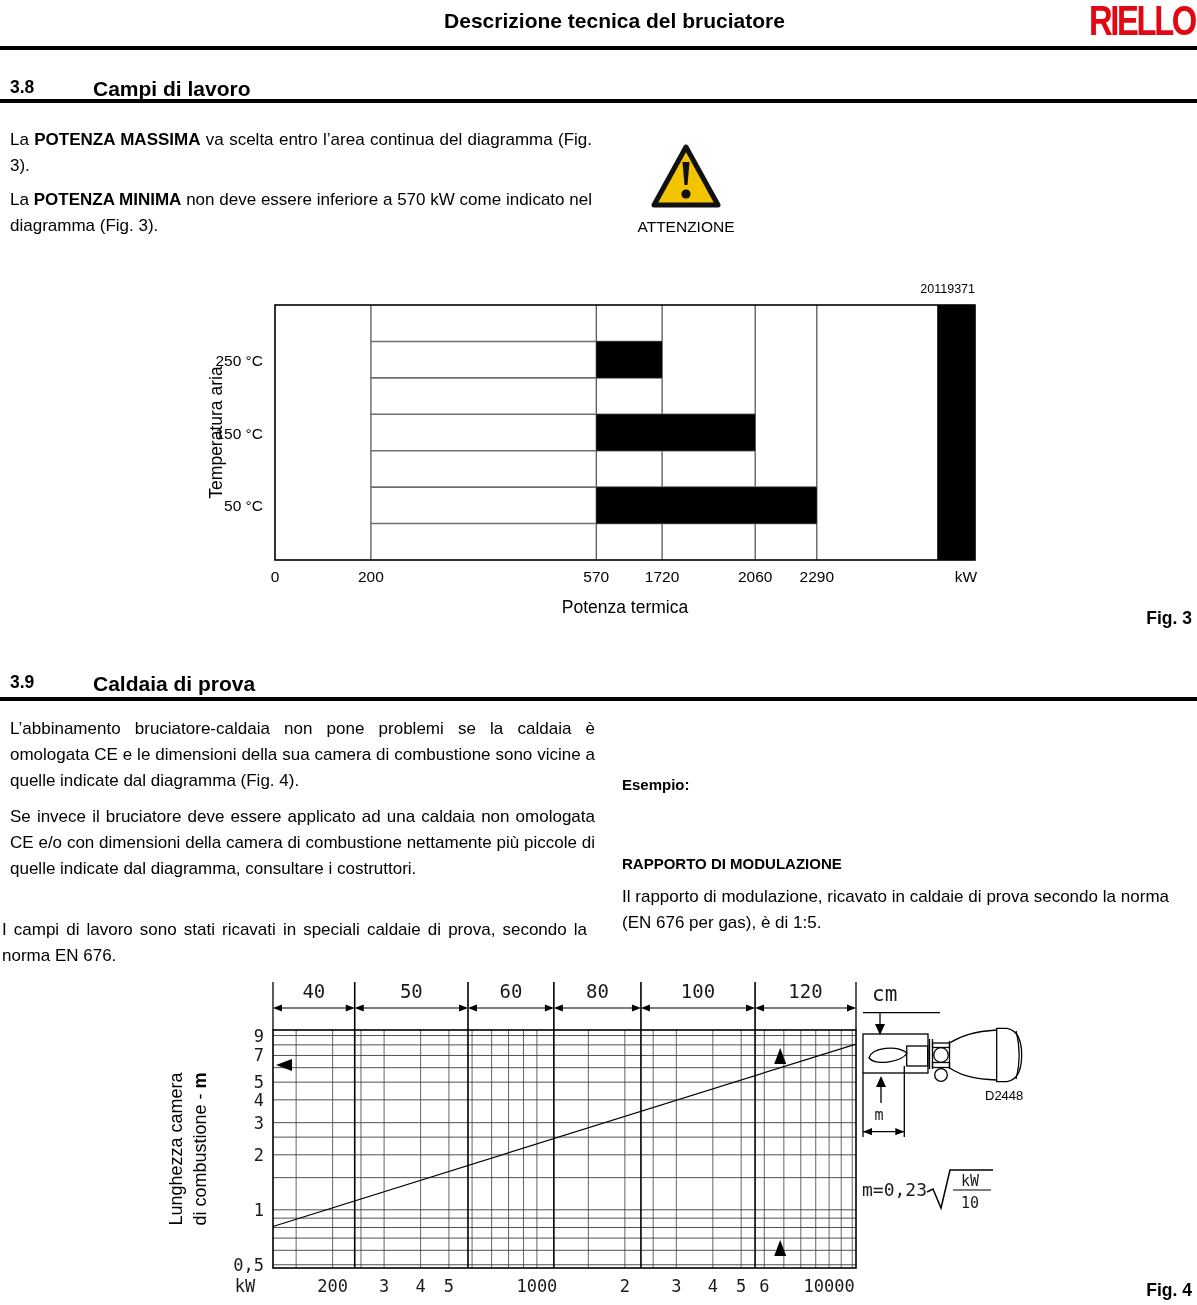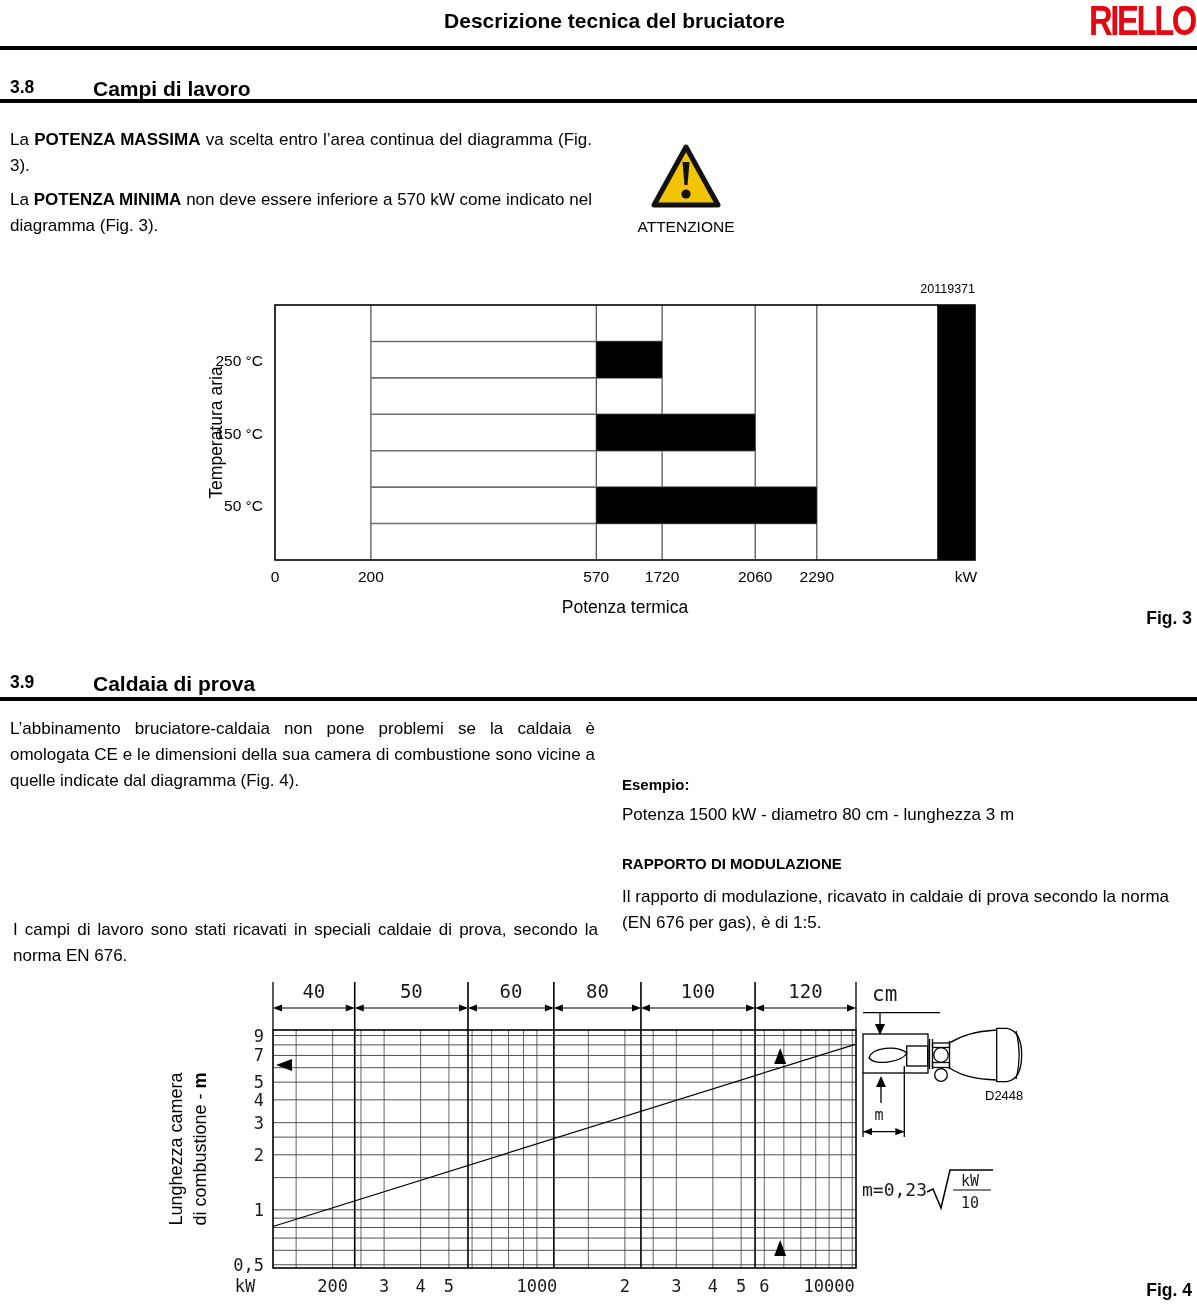--- a/index.html
+++ b/index.html
@@ -80,24 +80,24 @@
         <text x="825" y="10" text-anchor="end" font-size="12.5">20119371</text>
       </g>
     </svg>
   <div class="caption" style="top:608px;left:1080px;width:112px">Fig. 3</div>
 
   <div class="sec-num" style="top:672px">3.9</div>
   <div class="sec-title" style="top:672px">Caldaia di prova</div>
   <div class="rule" style="top:697px;height:3.5px"></div>
 
   <div class="par" style="top:716px;left:10px;width:585px">L’abbinamento bruciatore-caldaia non pone problemi se la caldaia è omologata CE e le dimensioni della sua camera di combustione sono vicine a quelle indicate dal diagramma (Fig. 4).</div>
-  <div class="par" style="top:917px;left:13px;width:585px">I campi di lavoro sono stati ricavati in speciali caldaie di prova, secondo la norma EN 676.</div>
+  <div class="par" style="top:804px;left:10px;width:585px">Se invece il bruciatore deve essere applicato ad una caldaia non omologata CE e/o con dimensioni della camera di combustione nettamente più piccole di quelle indicate dal diagramma, consultare i costruttori.</div>
+  <div class="par" style="top:917px;left:2px;width:585px">I campi di lavoro sono stati ricavati in speciali caldaie di prova, secondo la norma EN 676.</div>
 
   <div class="heading-inline" style="top:776px;left:622px">Esempio:</div>
-  <div class="par" style="top:802px;left:622px;width:547px;text-align:left">Potenza 1500 kW - diametro 80 cm - lunghezza 3 m</div>
   <div class="heading-inline" style="top:855px;left:622px">RAPPORTO DI MODULAZIONE</div>
   <div class="par" style="top:884px;left:622px;width:547px">Il rapporto di modulazione, ricavato in caldaie di prova secondo la norma (EN 676 per gas), è di 1:5.</div>
 
   <svg id="fig4-svg" style="position:absolute;left:150px;top:968px" width="1047" height="337">
       <g>
         <line x1="146.13792328761278" y1="62" x2="146.13792328761278" y2="300" stroke="#3d3d3d" stroke-width="0.8"></line>
         <line x1="182.64685750614444" y1="62" x2="182.64685750614444" y2="300" stroke="#3d3d3d" stroke-width="0.8"></line>
         <line x1="210.9653869396583" y1="62" x2="210.9653869396583" y2="300" stroke="#3d3d3d" stroke-width="0.8"></line>
         <line x1="234.1033102272711" y1="62" x2="234.1033102272711" y2="300" stroke="#3d3d3d" stroke-width="0.8"></line>
         <line x1="270.61224444580273" y1="62" x2="270.61224444580273" y2="300" stroke="#3d3d3d" stroke-width="0.8"></line>

